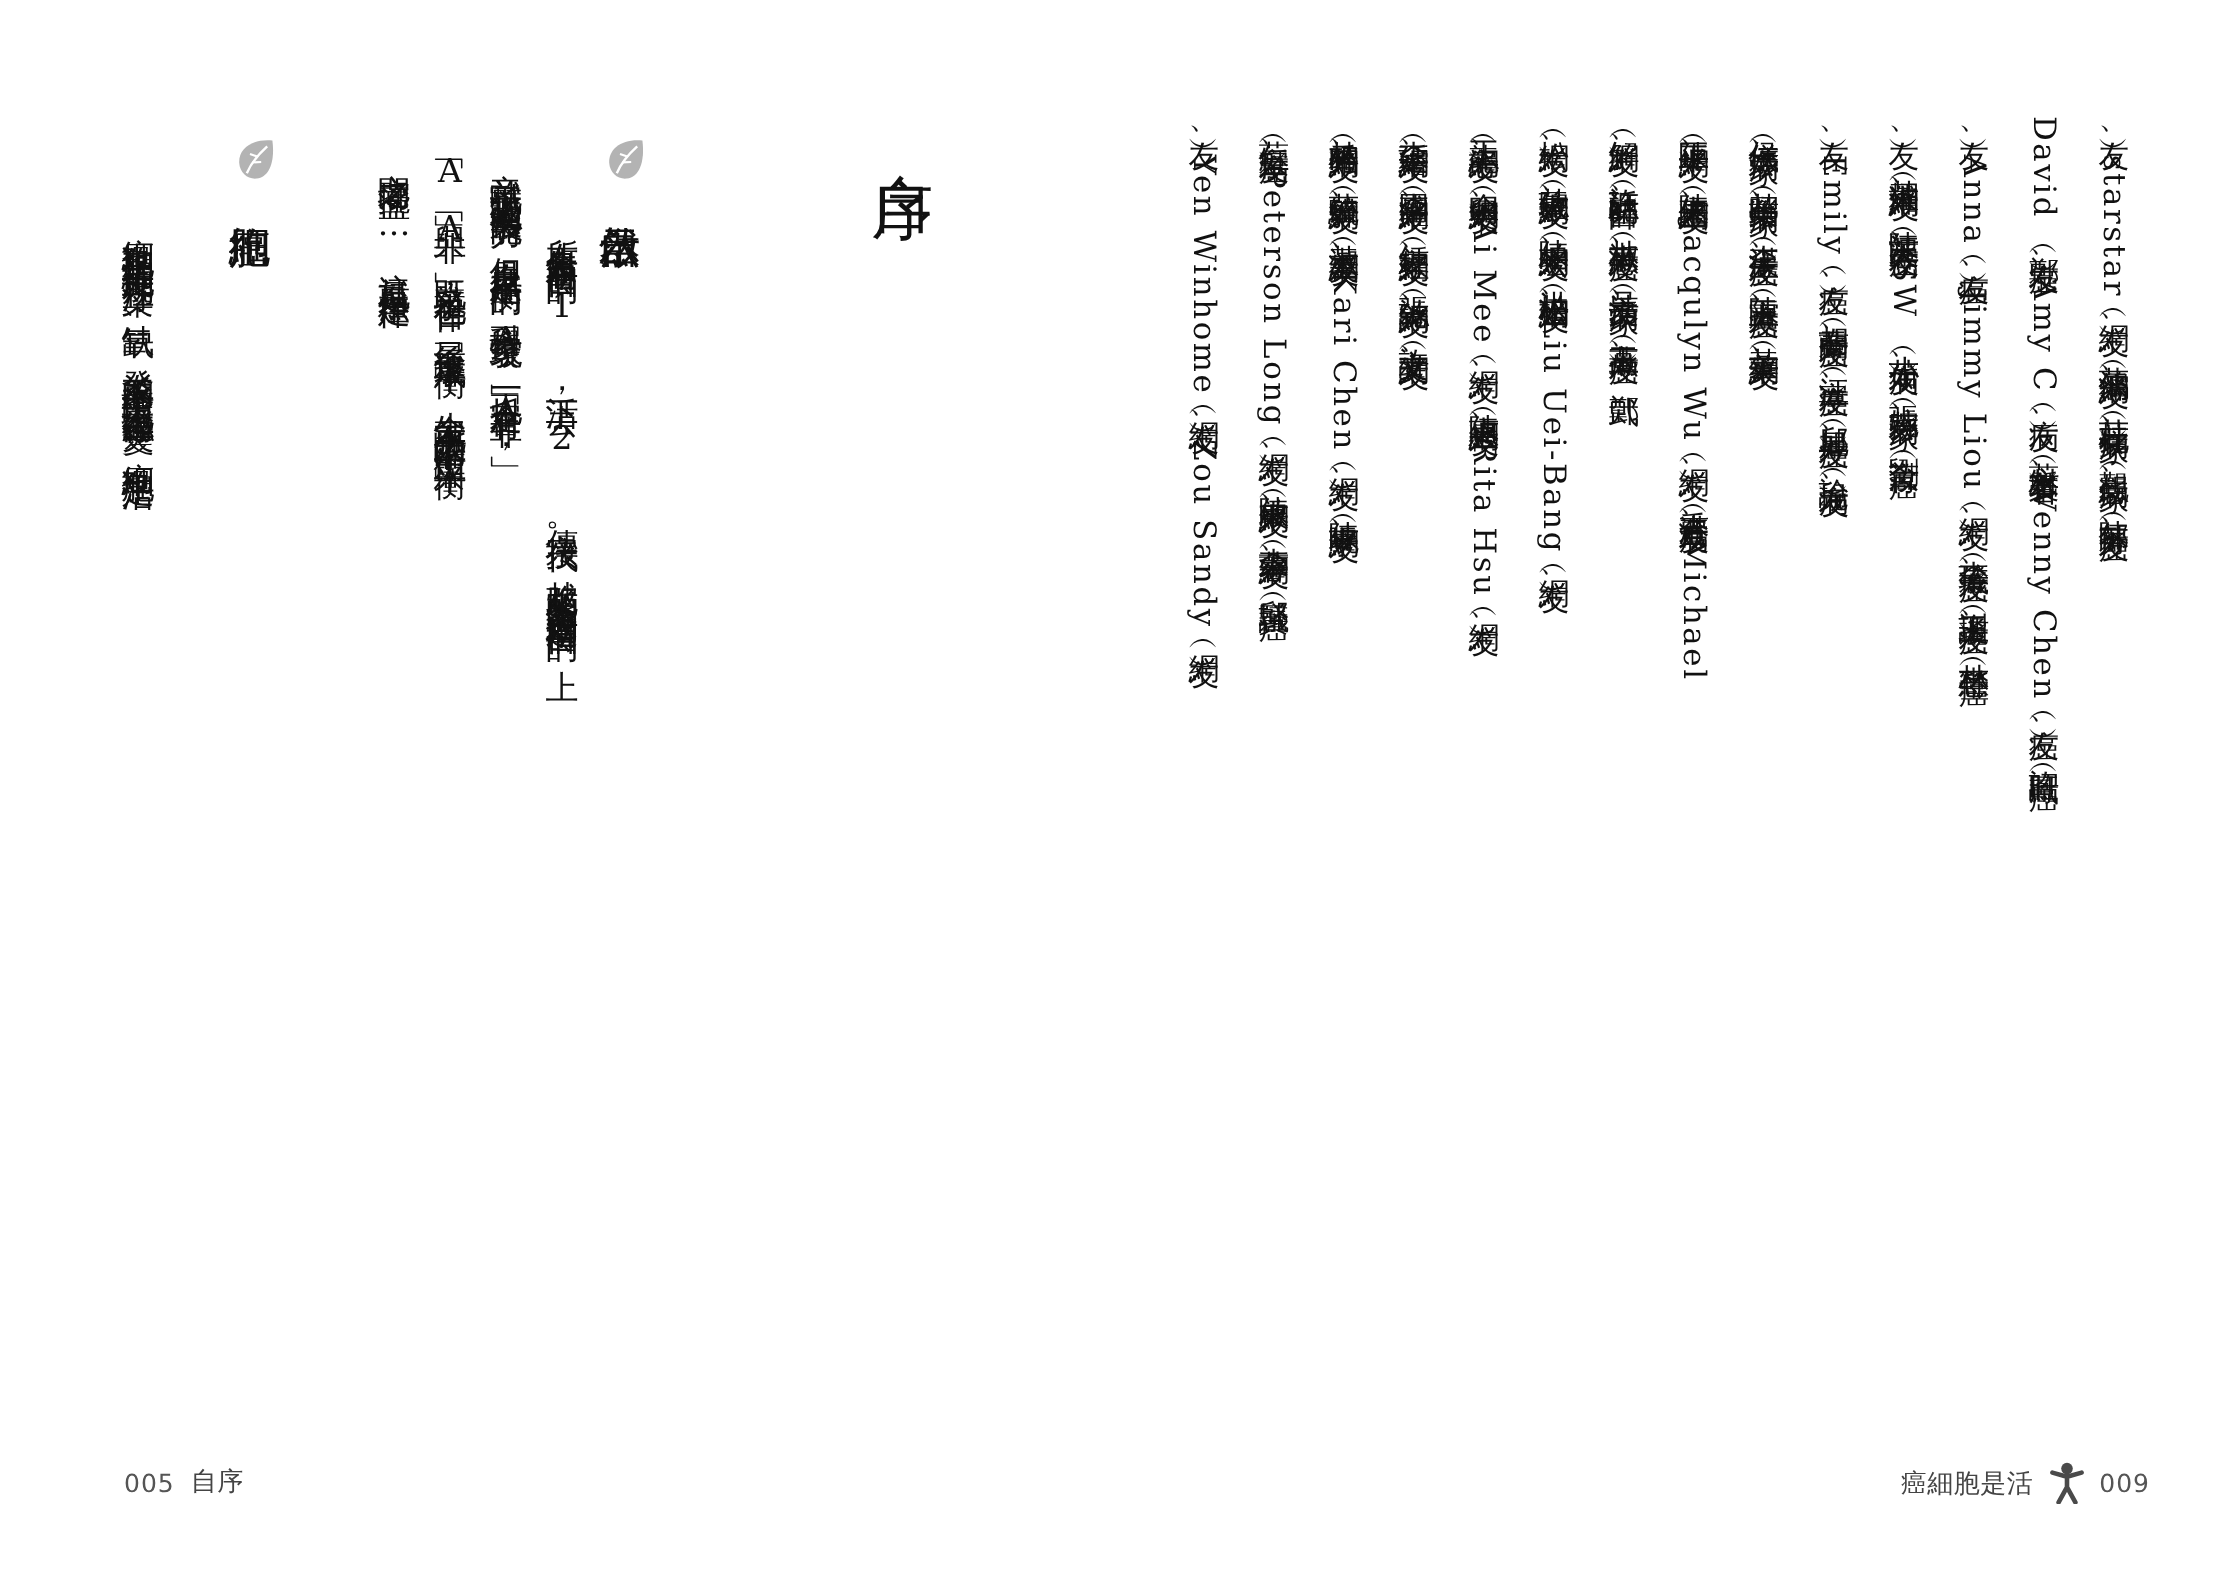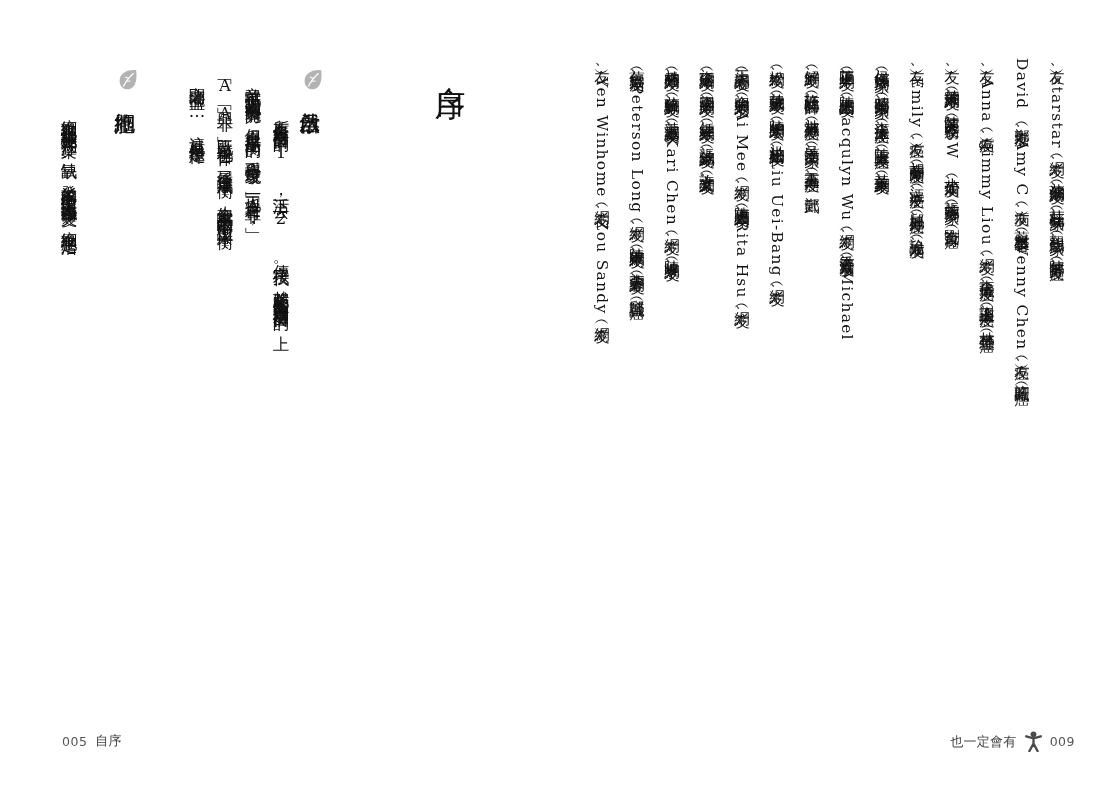--- a/index.html
+++ b/index.html
@@ -135,21 +135,21 @@
     <div class="vcol name-col" style="right:265px; height:625px;">陳正平（網友）、陳東佑（網友）、Jacqulyn Wu（網友）、香港賈（病友）、Michael</div>
     <div class="vcol name-col" style="right:300px; height:625px;">解（網友）、許廷源（醫師）、林淑惠（癌友）、吳清文（病家）、高燕玉（癌友）、鄭武</div>
     <div class="vcol name-col" style="right:335px; height:625px;">松（網友）、黃聰敏（網友）、陳柏宏（網友）、洪柏松（網友）、Liu Uei-Bang（網友）、</div>
     <div class="vcol name-col" style="right:370px; height:625px;">王龍心（網友）、余明興（網友）、Ai Mee（網友）、陳惠貞（網友）、Rita Hsu（網友）、</div>
     <div class="vcol name-col" style="right:405px; height:625px;">李廷璿（網友）、李國耀（網友）、鍾家桂（網友）、張誌銘（網友）、許文文（網友）、</div>
     <div class="vcol name-col" style="right:440px; height:625px;">林秀昭（網友）、蔡毓驊（網友）、黃淑美（網友）、Kari Chen（網友）、陳曉亨（網友）、</div>
     <div class="vcol name-col" style="right:475px; height:625px;">蘇仁宗（癌友）、Peterson Long（網友）、陳啟東（網友）、李蓉蓉（網友）、邱議賢（癌</div>
     <div class="vcol name-col" style="right:510px; height:625px;">友）、Yen Winhome（網友）、Zou Sandy（網友）</div>
 
     <div class="footer" id="footer-right">
-      <span class="chaptxt">也一定會有</span>
+      <span class="chaptxt">癌細胞是活</span>
       <span>
         <svg class="person-icon" viewBox="0 0 17 21" xmlns="http://www.w3.org/2000/svg" aria-hidden="true">
           <circle cx="8.5" cy="3.3" r="2.9" fill="#4a4a4a"></circle>
           <path d="M8.5 6.6 L8.5 13.0 M8.5 7.4 L1.2 5.3 M8.5 7.4 L15.8 5.3 M8.5 12.6 L4.3 20.2 M8.5 12.6 L12.7 20.2" stroke="#4a4a4a" stroke-width="2.3" stroke-linecap="round" fill="none"></path>
         </svg>
       </span>
       <span class="pageno">009</span>
     </div>
   </div>
 

